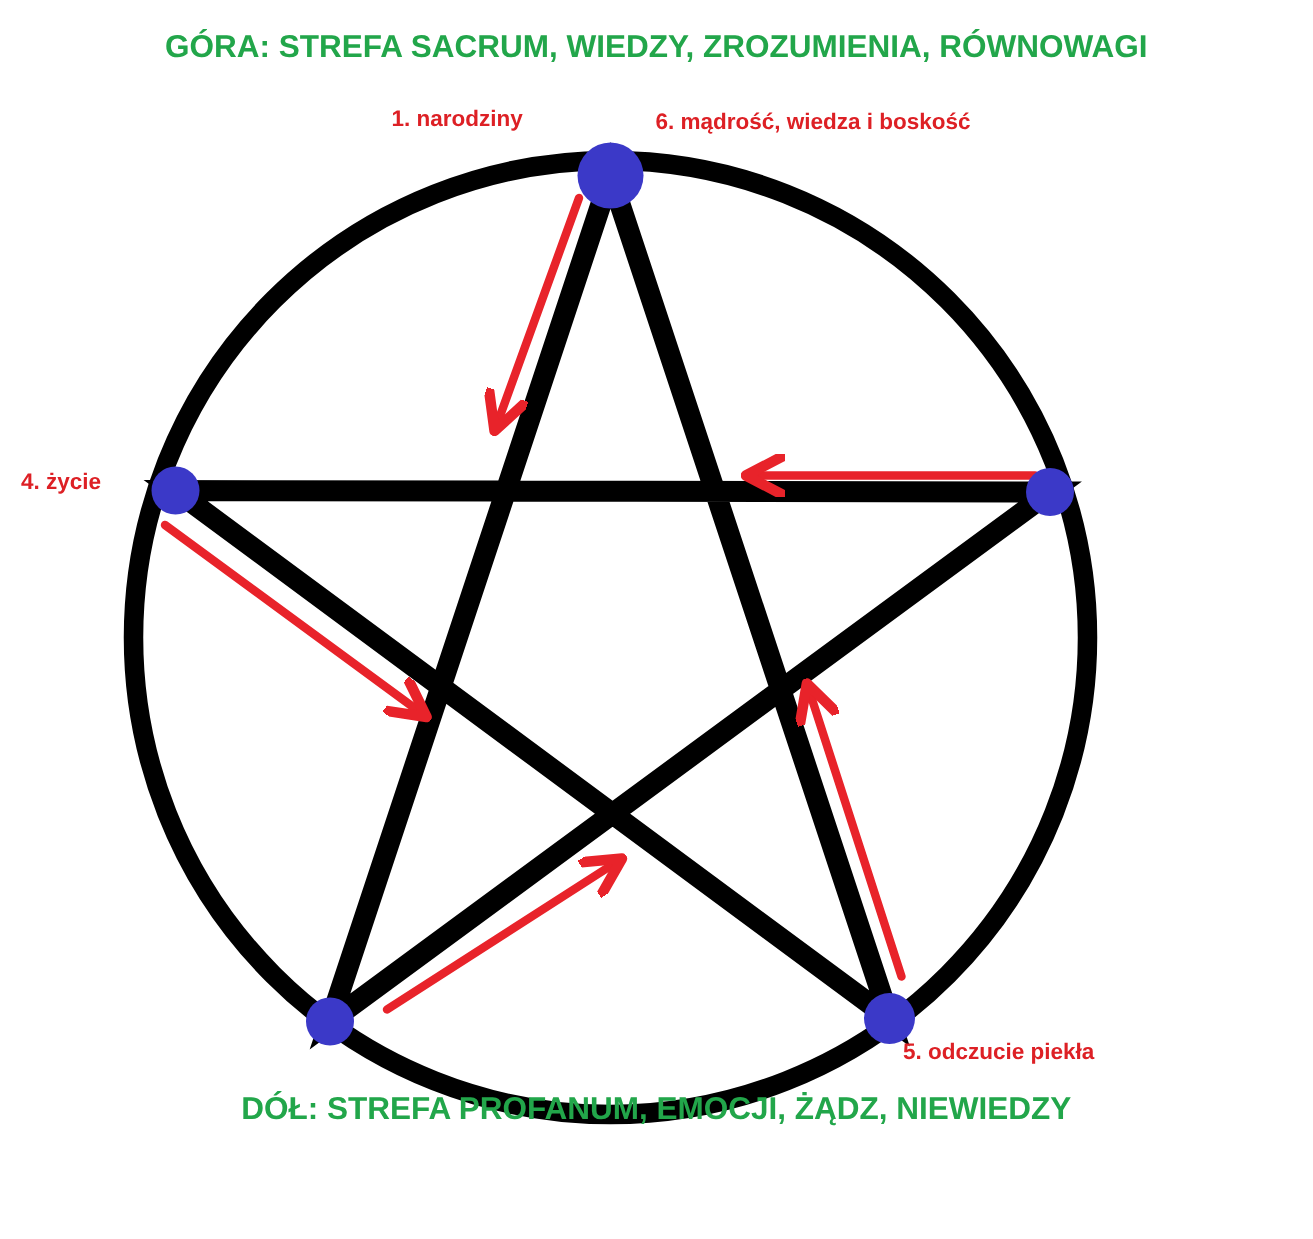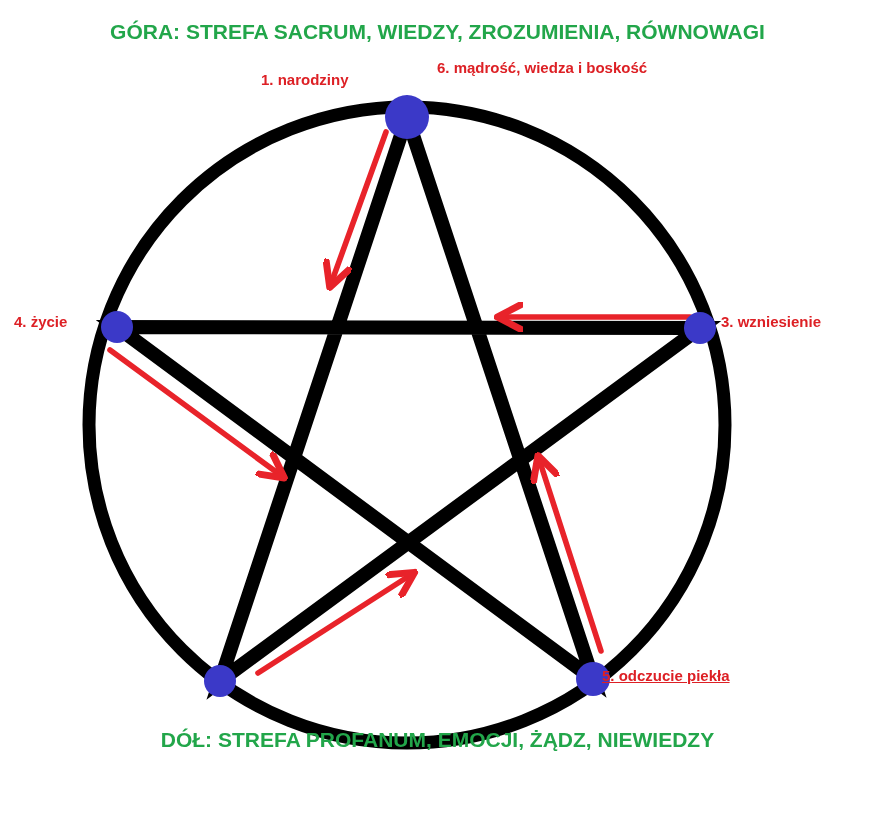--- a/index.html
+++ b/index.html
@@ -44,25 +44,25 @@
   #zone-bottom-caption { top: 728px; }
 
   .node-label {
     position: absolute;
     font-weight: bold;
     font-size: 15px;
     color: #dd2025;
     white-space: nowrap;
   }
   #label-1 { left: 261px; top: 71px; }
-  #label-6 { left: 437px; top: 59px; }
+  #label-6 { left: 437px; top: 73px; }
   #label-4 { left: 14px; top: 313px; text-align: right; }
   #label-3 { left: 721px; top: 313px; }
   #label-2 { left: 44px; top: 690px; }
-  #label-5 { left: 602px; top: 667px; text-decoration: underline; }
+  #label-5 { left: 602px; top: 693px; }
 </style>
 </head>
 <body>
 
 <div id="stage" style="background: rgb(255, 255, 255);">
 
   <div class="zone-caption" id="zone-top-caption" style="color: rgb(34, 166, 74);">GÓRA: STREFA SACRUM, WIEDZY, ZROZUMIENIA, RÓWNOWAGI</div>
 
   <svg id="diagram-svg" viewBox="0 0 875 826">
     <defs>
@@ -91,20 +91,19 @@
       <circle cx="593" cy="679" r="17" fill="#3b39c8"></circle>
     </g>
   </svg>
 
   <div class="node-label" id="label-1" style="color: rgb(221, 32, 37);">1. narodziny</div>
 
   <div class="node-label" id="label-6" style="color: rgb(221, 32, 37);">6. mądrość, wiedza i boskość</div>
 
   <div class="node-label" id="label-4" style="color: rgb(221, 32, 37);">4. życie</div>
 
-  <div class="node-label" id="label-3" style="color: rgb(221, 32, 37);">3. wzniesienie</div>
 
 
   <div class="node-label" id="label-5" style="color: rgb(221, 32, 37);">5. odczucie piekła</div>
 
   <div class="zone-caption" id="zone-bottom-caption" style="color: rgb(34, 166, 74);">DÓŁ: STREFA PROFANUM, EMOCJI, ŻĄDZ, NIEWIEDZY</div>
 
 </div>
 
 </body></html>

